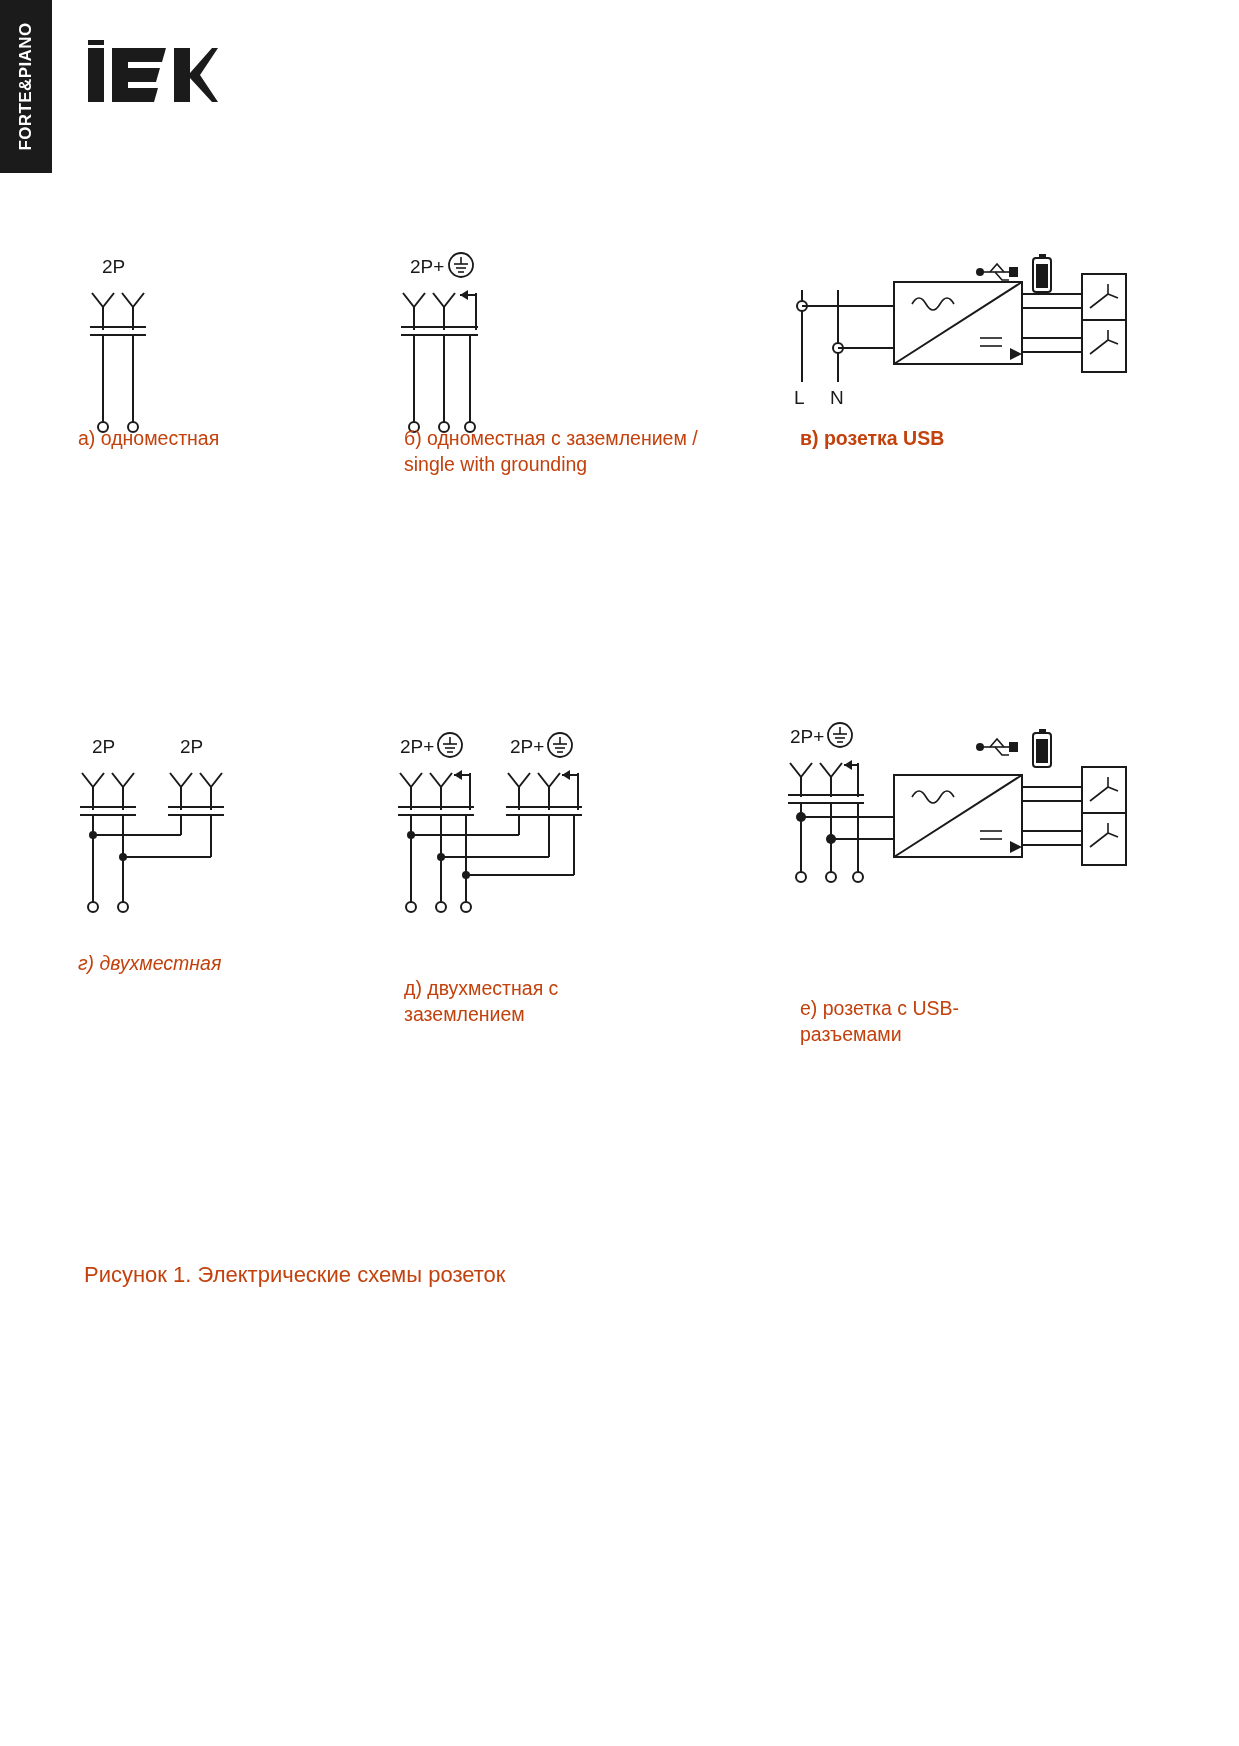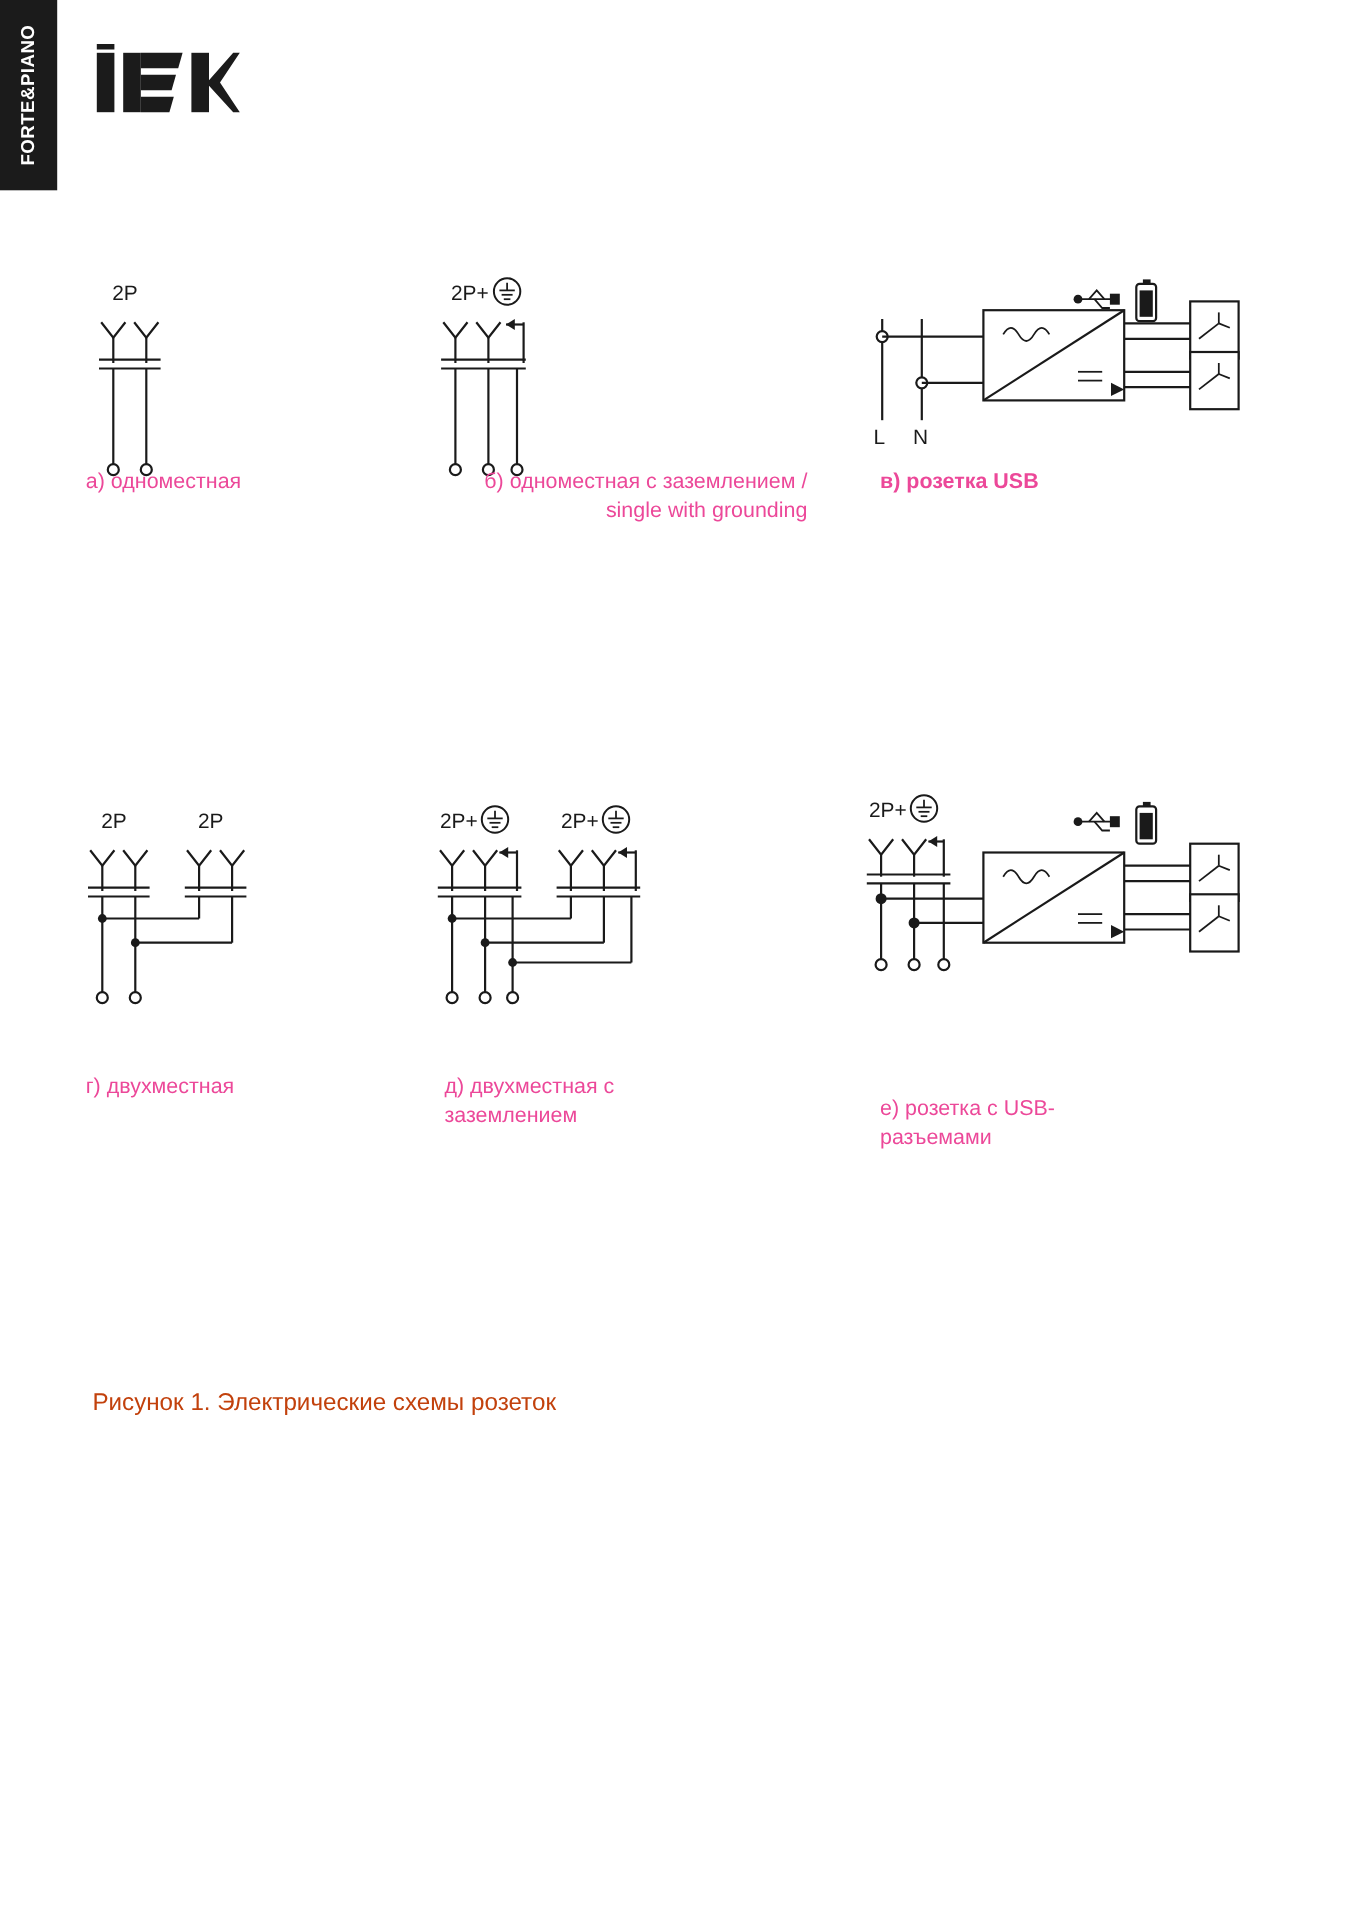--- a/index.html
+++ b/index.html
@@ -53,21 +53,21 @@
   }
 
   
   .fig {
     position: absolute;
   }
   .caption {
     position: absolute;
     font-size: 19.5px;
     line-height: 26px;
-    color: #ec4899;
+    color: #c2410c;
     white-space: pre-line;
   }
   .figure-title {
     position: absolute;
     left: 84px;
     top: 1262px;
     font-size: 22px;
     color: #c2410c;
   }
 
@@ -151,21 +151,21 @@
     <path class="ln" d="M3 80 L80 80"></path>
 
     <path class="ln" d="M16 80 L16 168"></path>
     <path class="ln" d="M46 80 L46 168"></path>
     <path class="ln" d="M72 80 L72 168"></path>
     <circle class="term" cx="16" cy="172" r="5"></circle>
     <circle class="term" cx="46" cy="172" r="5"></circle>
     <circle class="term" cx="72" cy="172" r="5"></circle>
   </svg>
 </div>
-<div class="caption" style="left:404px; top:425px; width:330px;text-align:right;">б) одноместная с заземлением /
+<div class="caption" style="left:404px; top:425px; width:330px;">б) одноместная с заземлением /
 single with grounding</div>
 
 <div class="fig" style="left:790px; top:250px;">
   <svg width="390" height="200" viewBox="0 0 390 200">
 
     <g>
       <circle class="dot" cx="190" cy="22" r="4"></circle>
       <path class="ln-thin" d="M190 22 L222 22"></path>
       <path class="ln-thin" d="M200 22 L207 14 L214 22"></path>
       <path class="ln-thin" d="M205 22 L212 30 L219 30"></path>
@@ -244,21 +244,21 @@
     <path class="ln" d="M111 80 L111 100"></path>
     <path class="ln" d="M141 80 L141 122"></path>
     <path class="ln" d="M111 100 L23 100"></path>
     <path class="ln" d="M141 122 L53 122"></path>
     <circle class="dot" cx="23" cy="100" r="4"></circle>
     <circle class="dot" cx="53" cy="122" r="4"></circle>
     <circle class="term" cx="23" cy="172" r="5"></circle>
     <circle class="term" cx="53" cy="172" r="5"></circle>
   </svg>
 </div>
-<div class="caption" style="left:78px; top:975px; width:280px;">г) двухместная</div>
+<div class="caption" style="left:78px; top:950px; width:280px;font-style:italic;">г) двухместная</div>
 
 <div class="fig" style="left:398px; top:735px;">
   <svg width="280" height="215" viewBox="0 0 280 215">
     <text class="lbl" x="2" y="18">2P+</text>
     <g>
       <circle cx="52" cy="10" r="12" fill="#ffffff" stroke="#1a1a1a" stroke-width="1.8"></circle>
       <path class="ln-thin" d="M52 2 L52 9"></path>
       <path class="ln-thin" d="M45 9 L59 9"></path>
       <path class="ln-thin" d="M47 13 L57 13"></path>
       <path class="ln-thin" d="M49 17 L55 17"></path>

